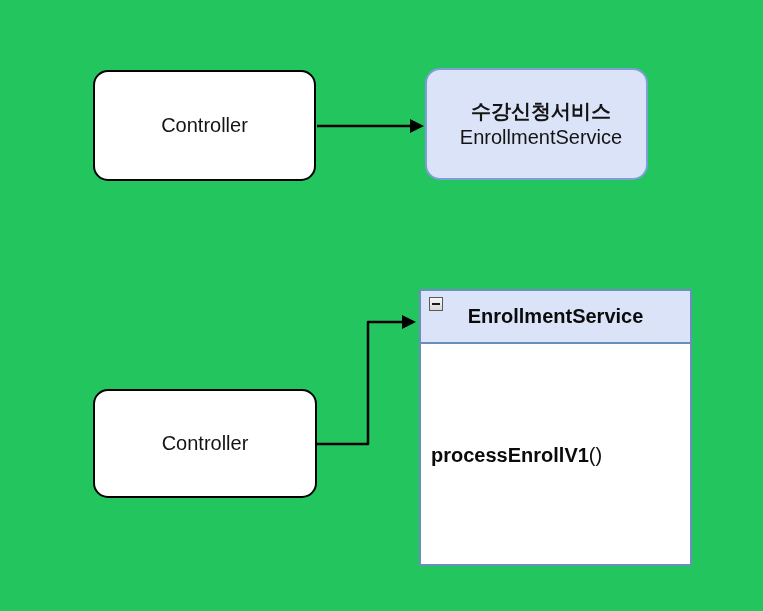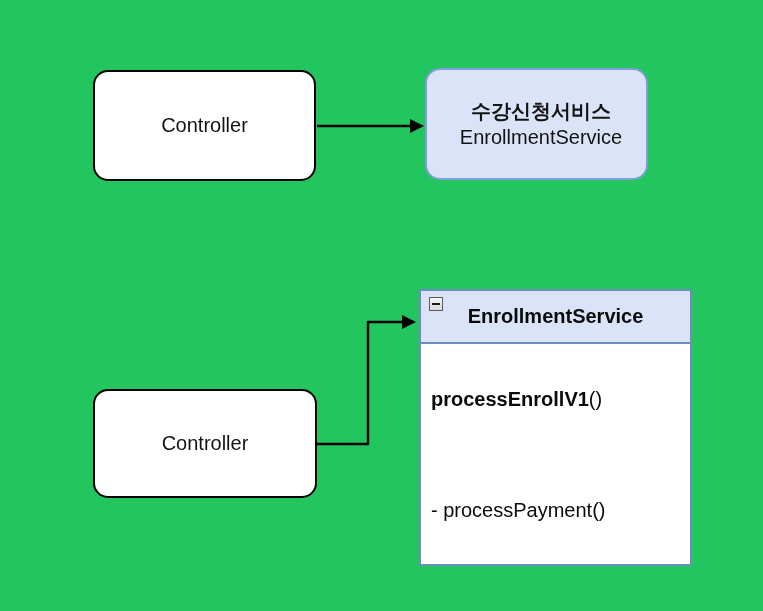--- a/index.html
+++ b/index.html
@@ -125,23 +125,20 @@
 
   <div class="class-box">
     <div class="class-header">
       <span class="collapse-toggle">
         <span class="bar"></span>
       </span>
       <span class="class-title">EnrollmentService</span>
     </div>
     <div class="class-body">
       <div class="method-row"><span class="bold-name">processEnrollV1</span><span>()</span></div>
-      <div class="method-row">
-        <span>- processPayment()</span>
-      </div>
     </div>
   </div>
 
   <svg class="arrows" width="763" height="611" viewBox="0 0 763 611">
 
     <g>
       <path d="M 317 126 H 411" stroke="#000000" stroke-width="2.5" fill="none"></path>
       <polygon points="410,119 424,126 410,133" fill="#000000"></polygon>
     </g>
 

